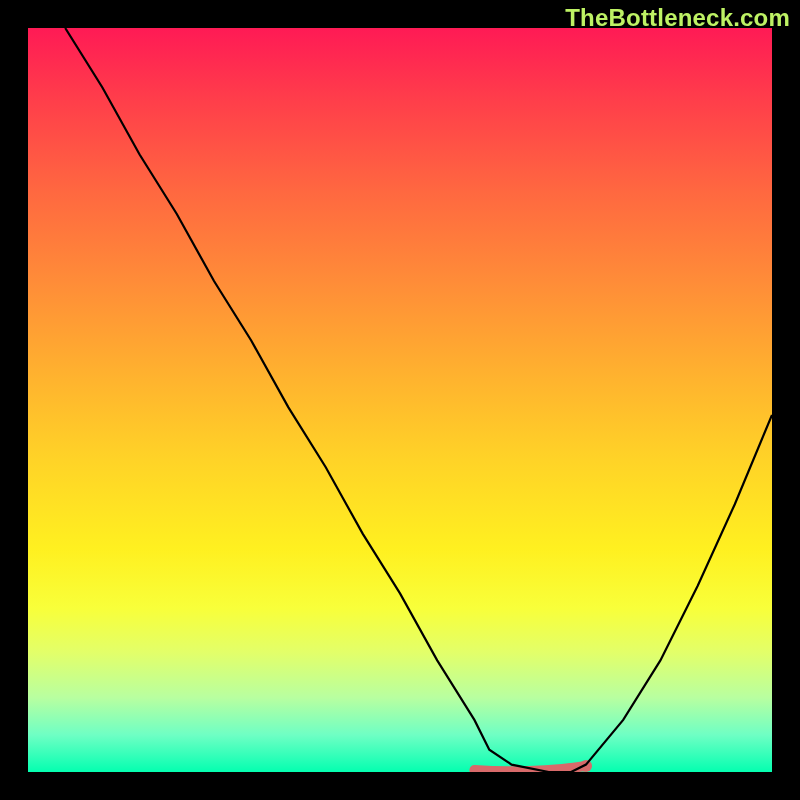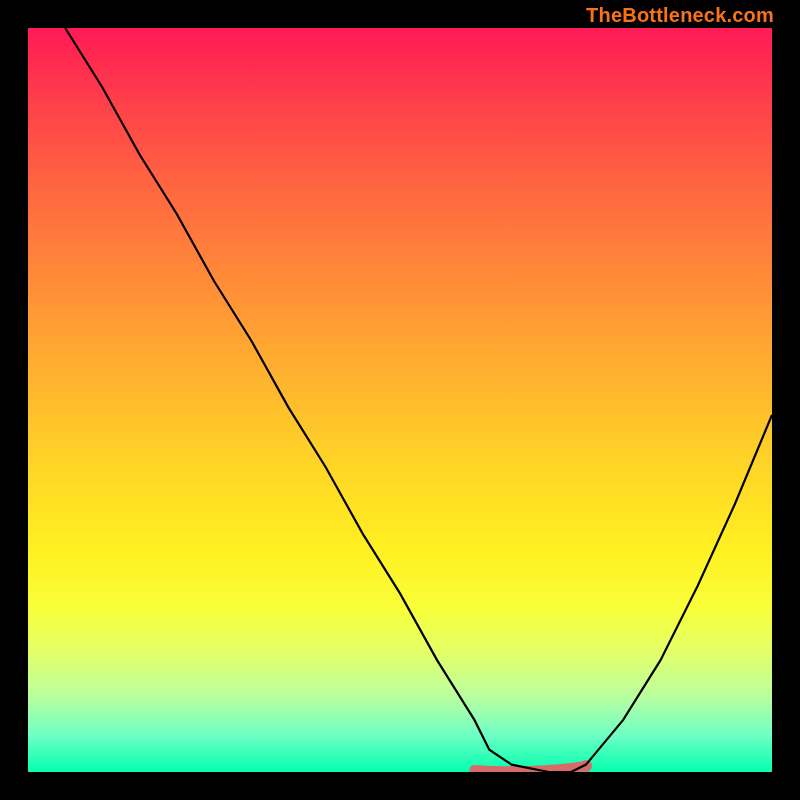--- a/index.html
+++ b/index.html
@@ -13,23 +13,23 @@
   }
   .frame {
     position: relative;
     width: 800px;
     height: 800px;
     background: #000;
   }
   .watermark {
     position: absolute;
     top: 4px;
-    right: 26px;
-    color: #f97316;
-    font-size: 20px;
+    right: 10px;
+    color: #bef264;
+    font-size: 24px;
     font-weight: 600;
     letter-spacing: 0.2px;
     z-index: 10;
   }
   .plot-area {
     position: absolute;
     left: 28px;
     top: 28px;
     width: 744px;
     height: 744px;

